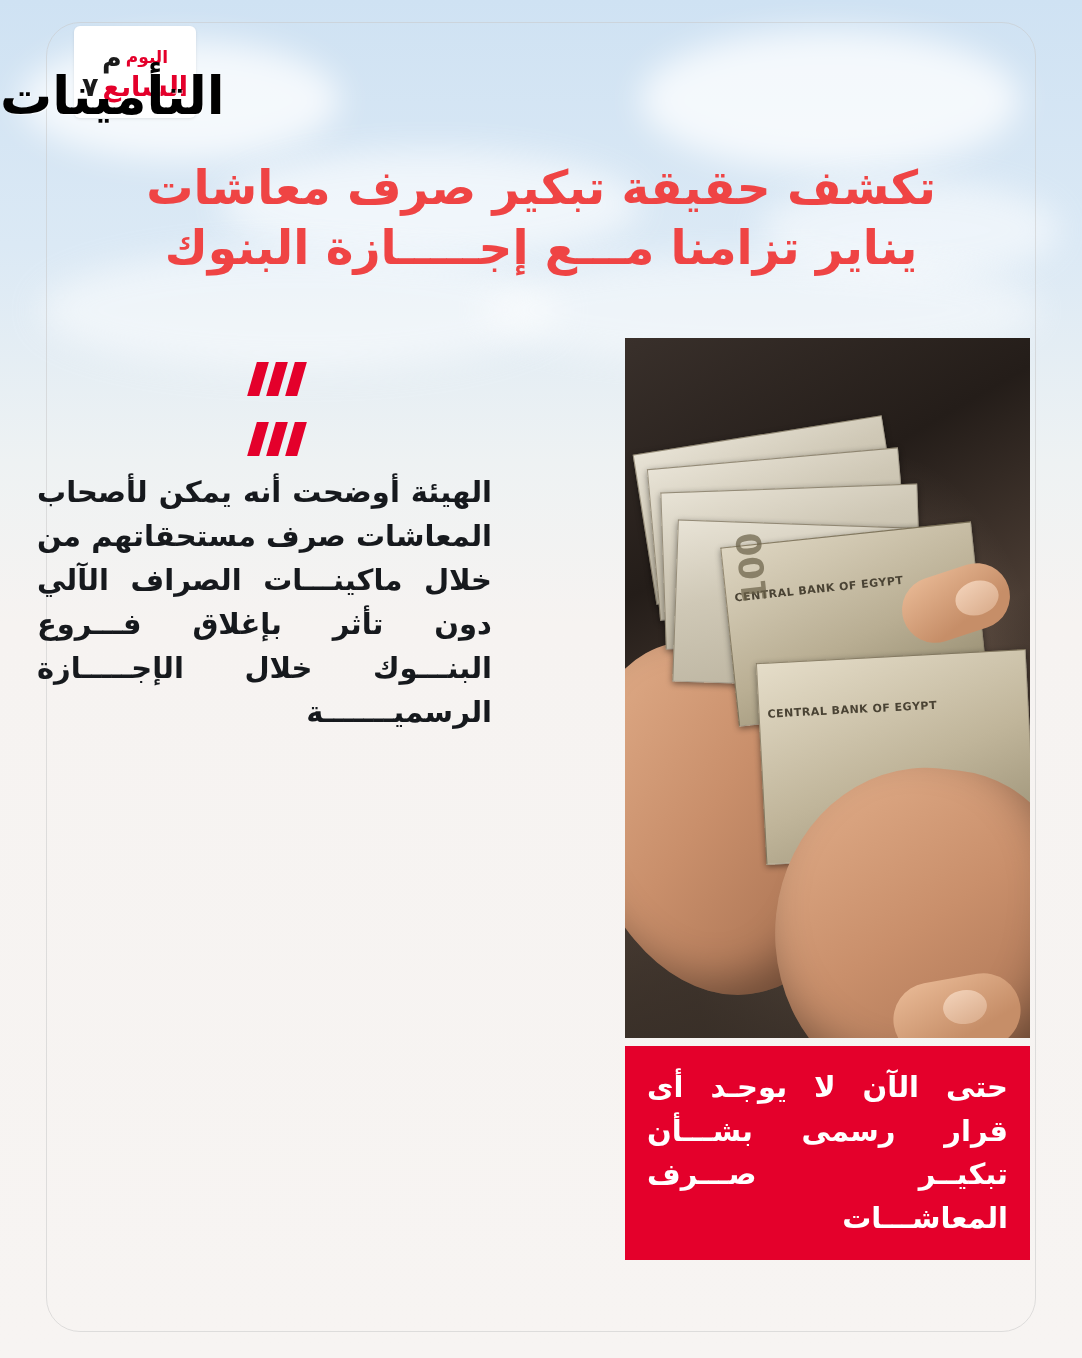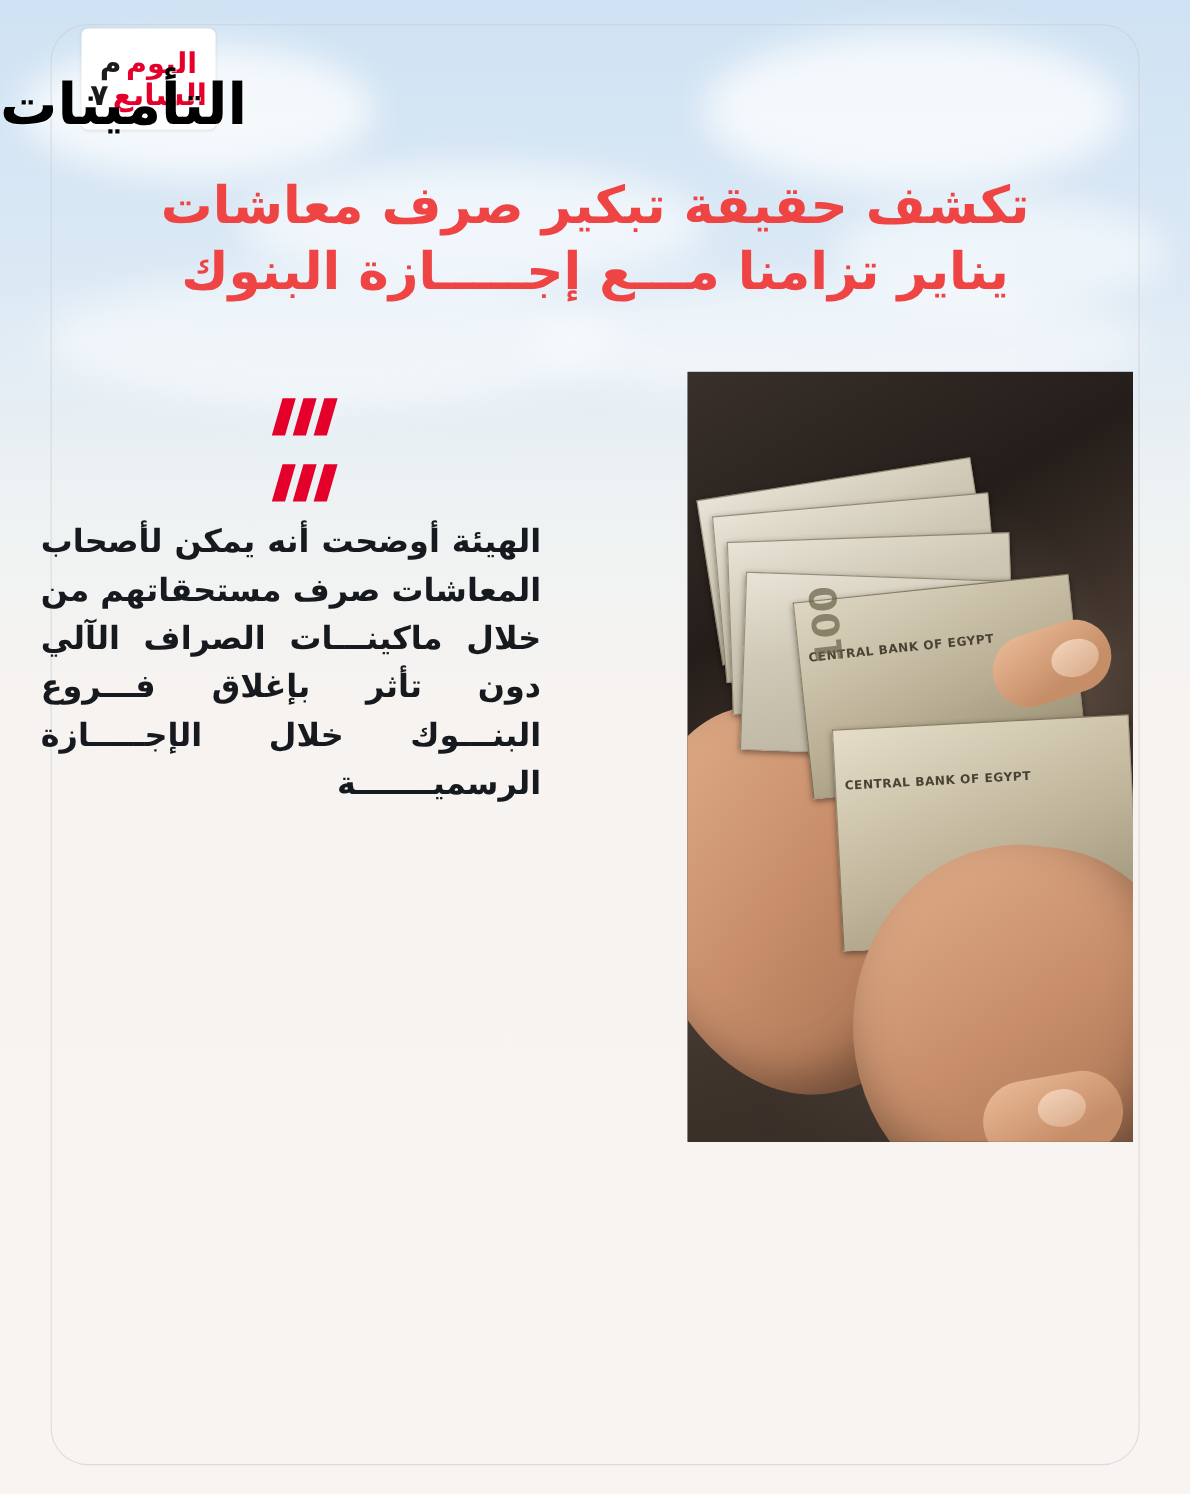--- a/index.html
+++ b/index.html
@@ -68,21 +68,21 @@
   }
   .logo-line1, .logo-line2 {
     display: flex;
     align-items: center;
     gap: 4px;
     direction: rtl;
   }
   .logo-word-red {
     color: #e4002b;
     font-weight: 900;
-    font-size: 26px;
+    font-size: 17px;
     line-height: 1;
     letter-spacing: -1px;
   }
   .logo-word-dark {
     color: #1b1b1b;
     font-weight: 900;
     font-size: 27px;
     line-height: 1;
     letter-spacing: -1px;
   }
@@ -363,14 +363,17 @@
       <span class="note-100">100</span>
     </div>
 
     <div class="hand hand-right"></div>
     <div class="finger f1"></div>
     <div class="nail n1"></div>
     <div class="finger f2"></div>
     <div class="nail n2"></div>
   </div>
 
+  <div class="redbox">
+    <div class="redbox-text">حتى الآن لا يوجـد أى قرار رسمى بشـــأن تبكيــر صـــرف المعاشـــات</div>
+  </div>
 
 </div>
 
 </body></html>

